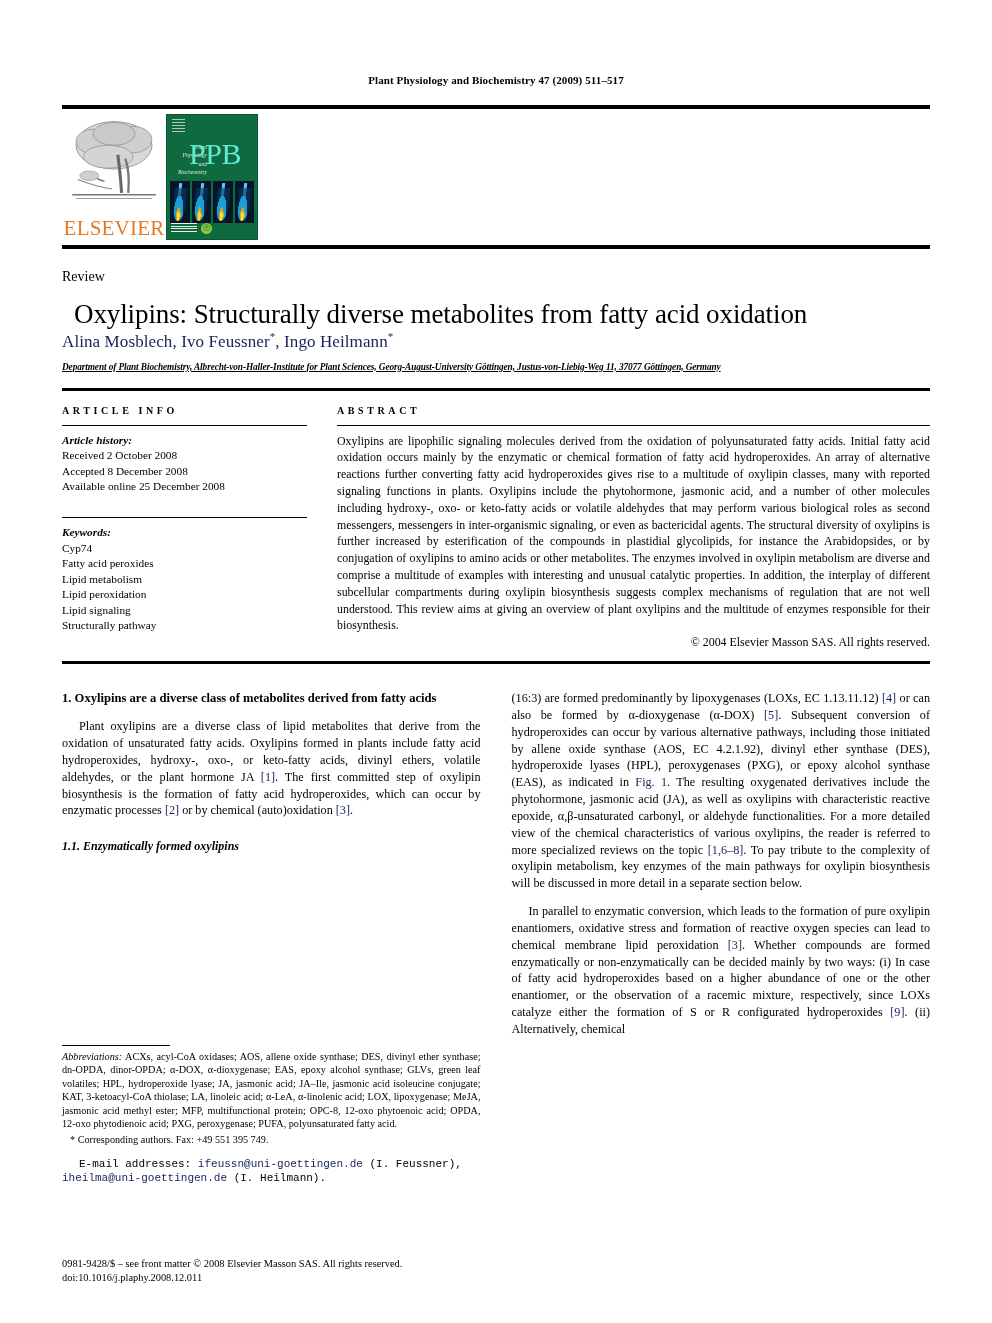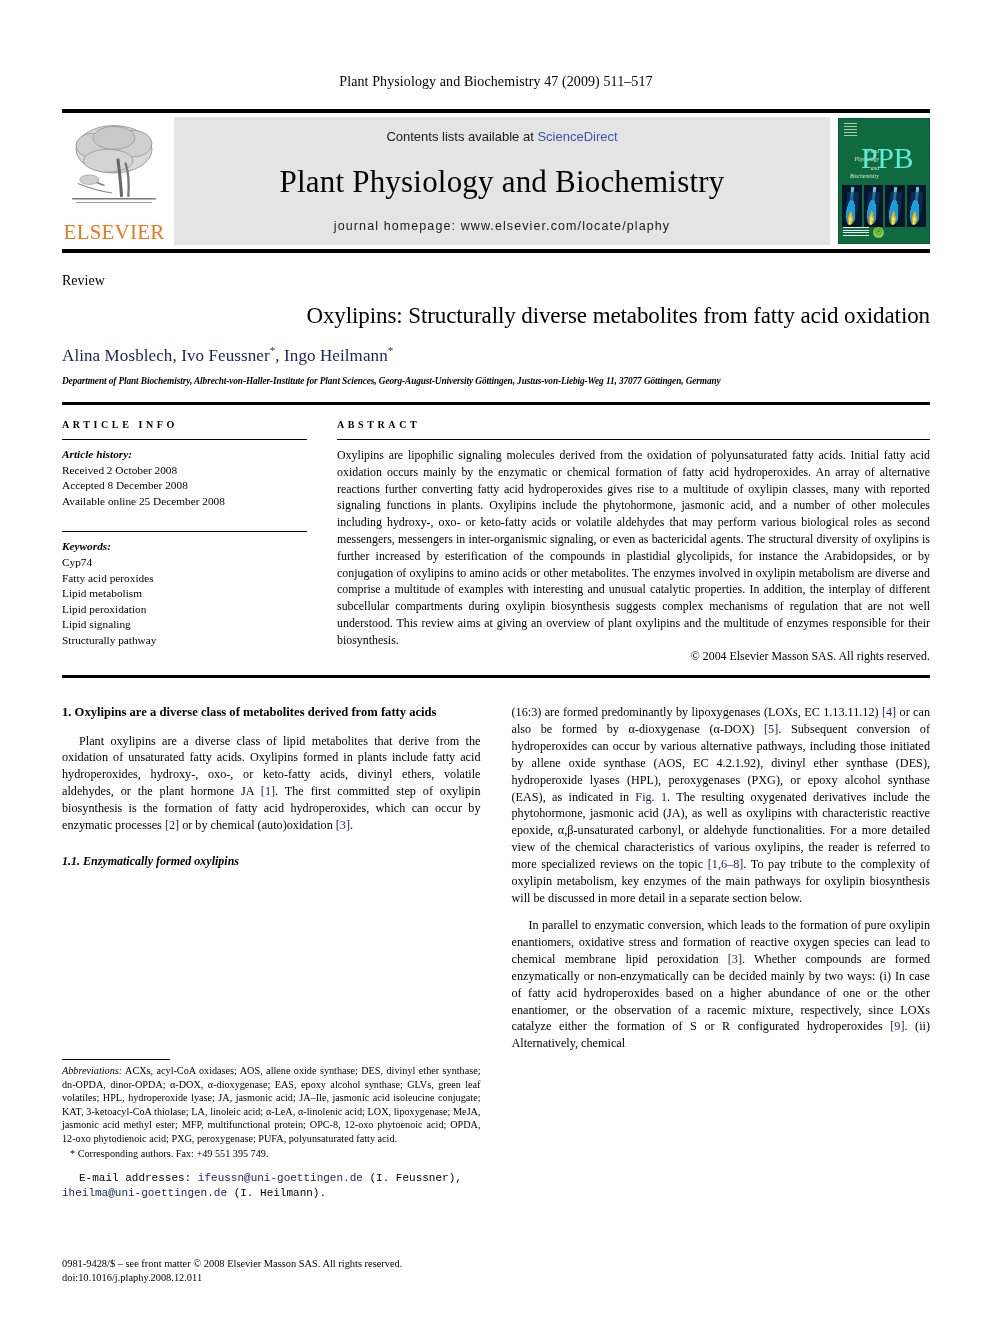--- a/index.html
+++ b/index.html
@@ -22,22 +22,22 @@
     width: 992px;
     height: 1323px;
     box-sizing: border-box;
     padding: 0 62px;
   }
 
   
   .running-head {
     text-align: center;
     font-family: "Liberation Serif", serif;
-    font-weight: normal;
-    font-size: 14px;
+    font-weight: bold;
+    font-size: 11px;
     letter-spacing: 0.1px;
     padding-top: 74px;
     padding-bottom: 0;
   }
 
   
   .masthead {
     margin-top: 19px;
     border-top: 4px solid #000;
     border-bottom: 4px solid #000;
@@ -200,42 +200,41 @@
   }
 
   
   .doc-type {
     font-family: "Liberation Serif", serif;
     font-size: 14px;
     margin-top: 20px;
   }
   .article-title {
     font-family: "Liberation Serif", serif;
-    font-size: 23px;
+    font-size: 27px;
     font-weight: normal;
     margin: 14px 0 0 12px;
     line-height: 1.15;
     letter-spacing: -0.1px;
-    text-align: right;
   }
   .authors {
     font-family: "Liberation Serif", serif;
     font-size: 17px;
     color: #16225c;
-    margin-top: 15px;
     letter-spacing: 0.1px;
   }
   .authors sup { font-size: 11px; }
   .affiliation {
     font-family: "Liberation Serif", serif;
     font-style: italic;
     font-weight: bold;
     font-size: 9.3px;
     margin-top: 10px;
     letter-spacing: -0.1px;
+    text-decoration: underline;
   }
 
   
   .band {
     margin-top: 16px;
     border-top: 3px solid #000;
     display: flex;
     gap: 30px;
     padding-top: 14px;
   }
@@ -389,27 +388,20 @@
           <path d="M20 62 C26 66 32 70 40 72" stroke="#777" stroke-width="1.4"></path>
           <path d="M12 70 C22 74 34 78 48 80" stroke="#888" stroke-width="1.2"></path>
           <ellipse cx="24" cy="66" rx="10" ry="5" fill="#d0d0d0" stroke="#999"></ellipse>
           <path d="M6 86 H94" stroke="#777" stroke-width="1.6"></path>
           <path d="M10 90 H90" stroke="#999" stroke-width="1"></path>
         </g>
       </svg>
       <div class="elsevier-word">ELSEVIER</div>
     </div>
 
-    <div class="masthead-center">
-      <div class="contents-line">
-        <span>Contents lists available at </span><span class="sd">ScienceDirect</span>
-      </div>
-      <div class="journal-title">Plant Physiology and Biochemistry</div>
-      <div class="homepage-line">journal homepage: www.elsevier.com/locate/plaphy</div>
-    </div>
 
     <div class="ppb-cover">
       <div class="ppb-els"></div>
       <div class="ppb-jtitle">
         <div>Plant</div>
         <div>Physiology</div>
         <div>and</div>
         <div>Biochemistry</div>
       </div>
       <div class="ppb-letters">PPB</div>

